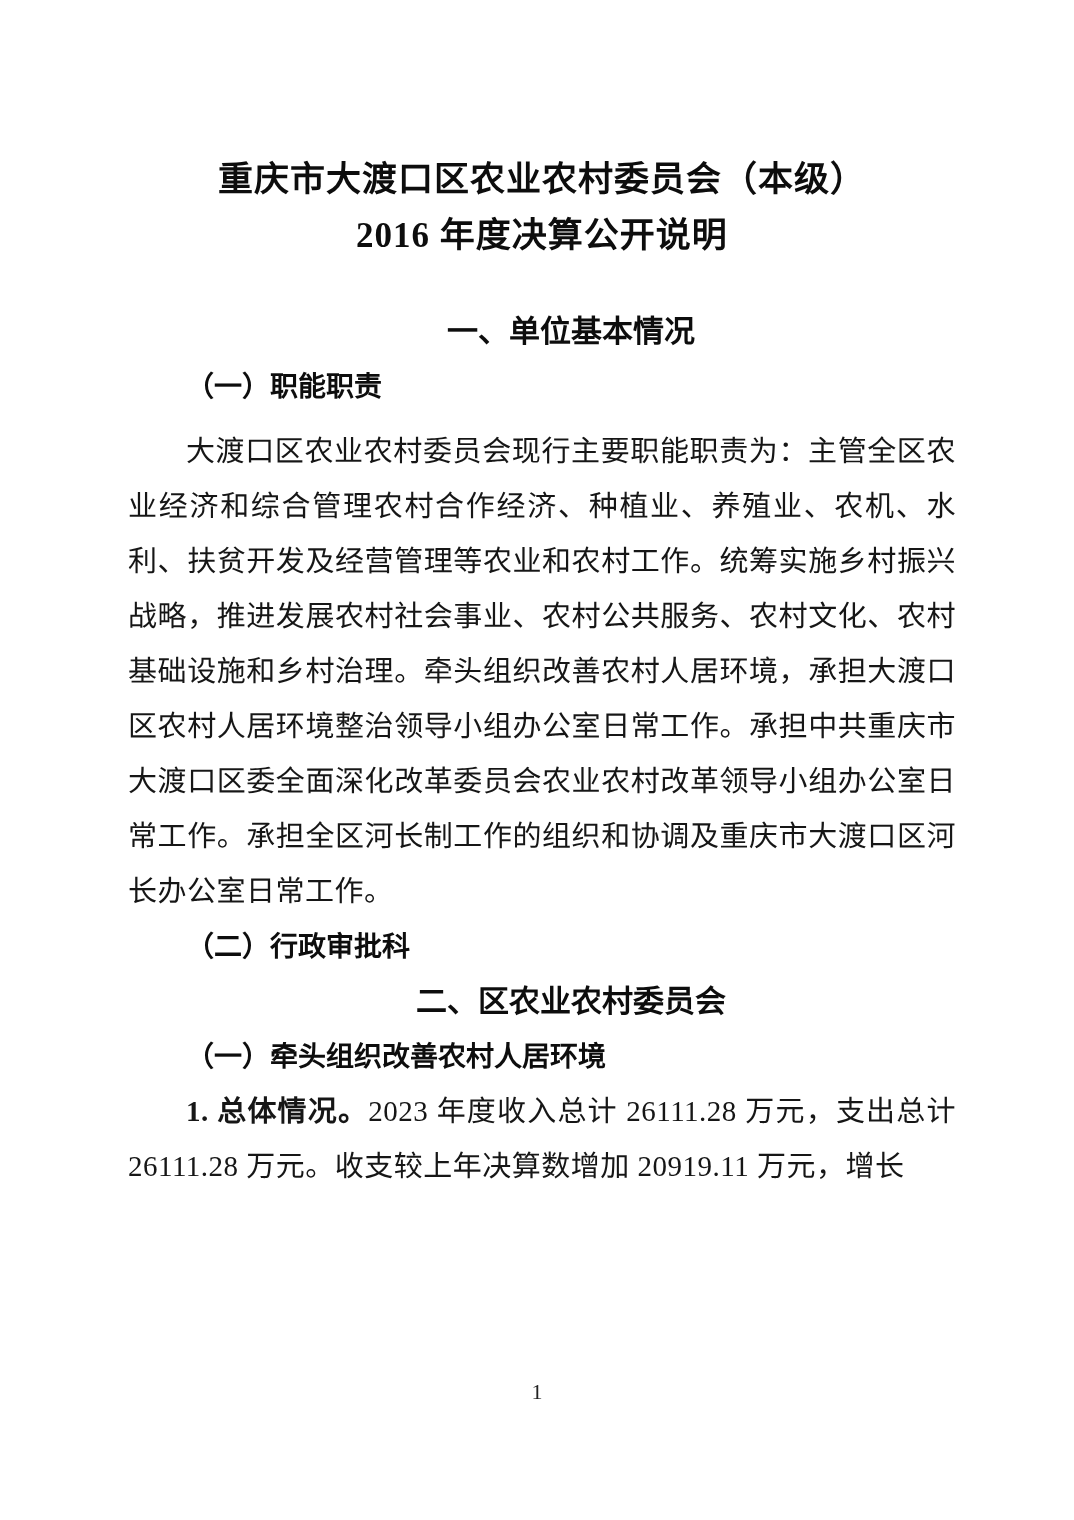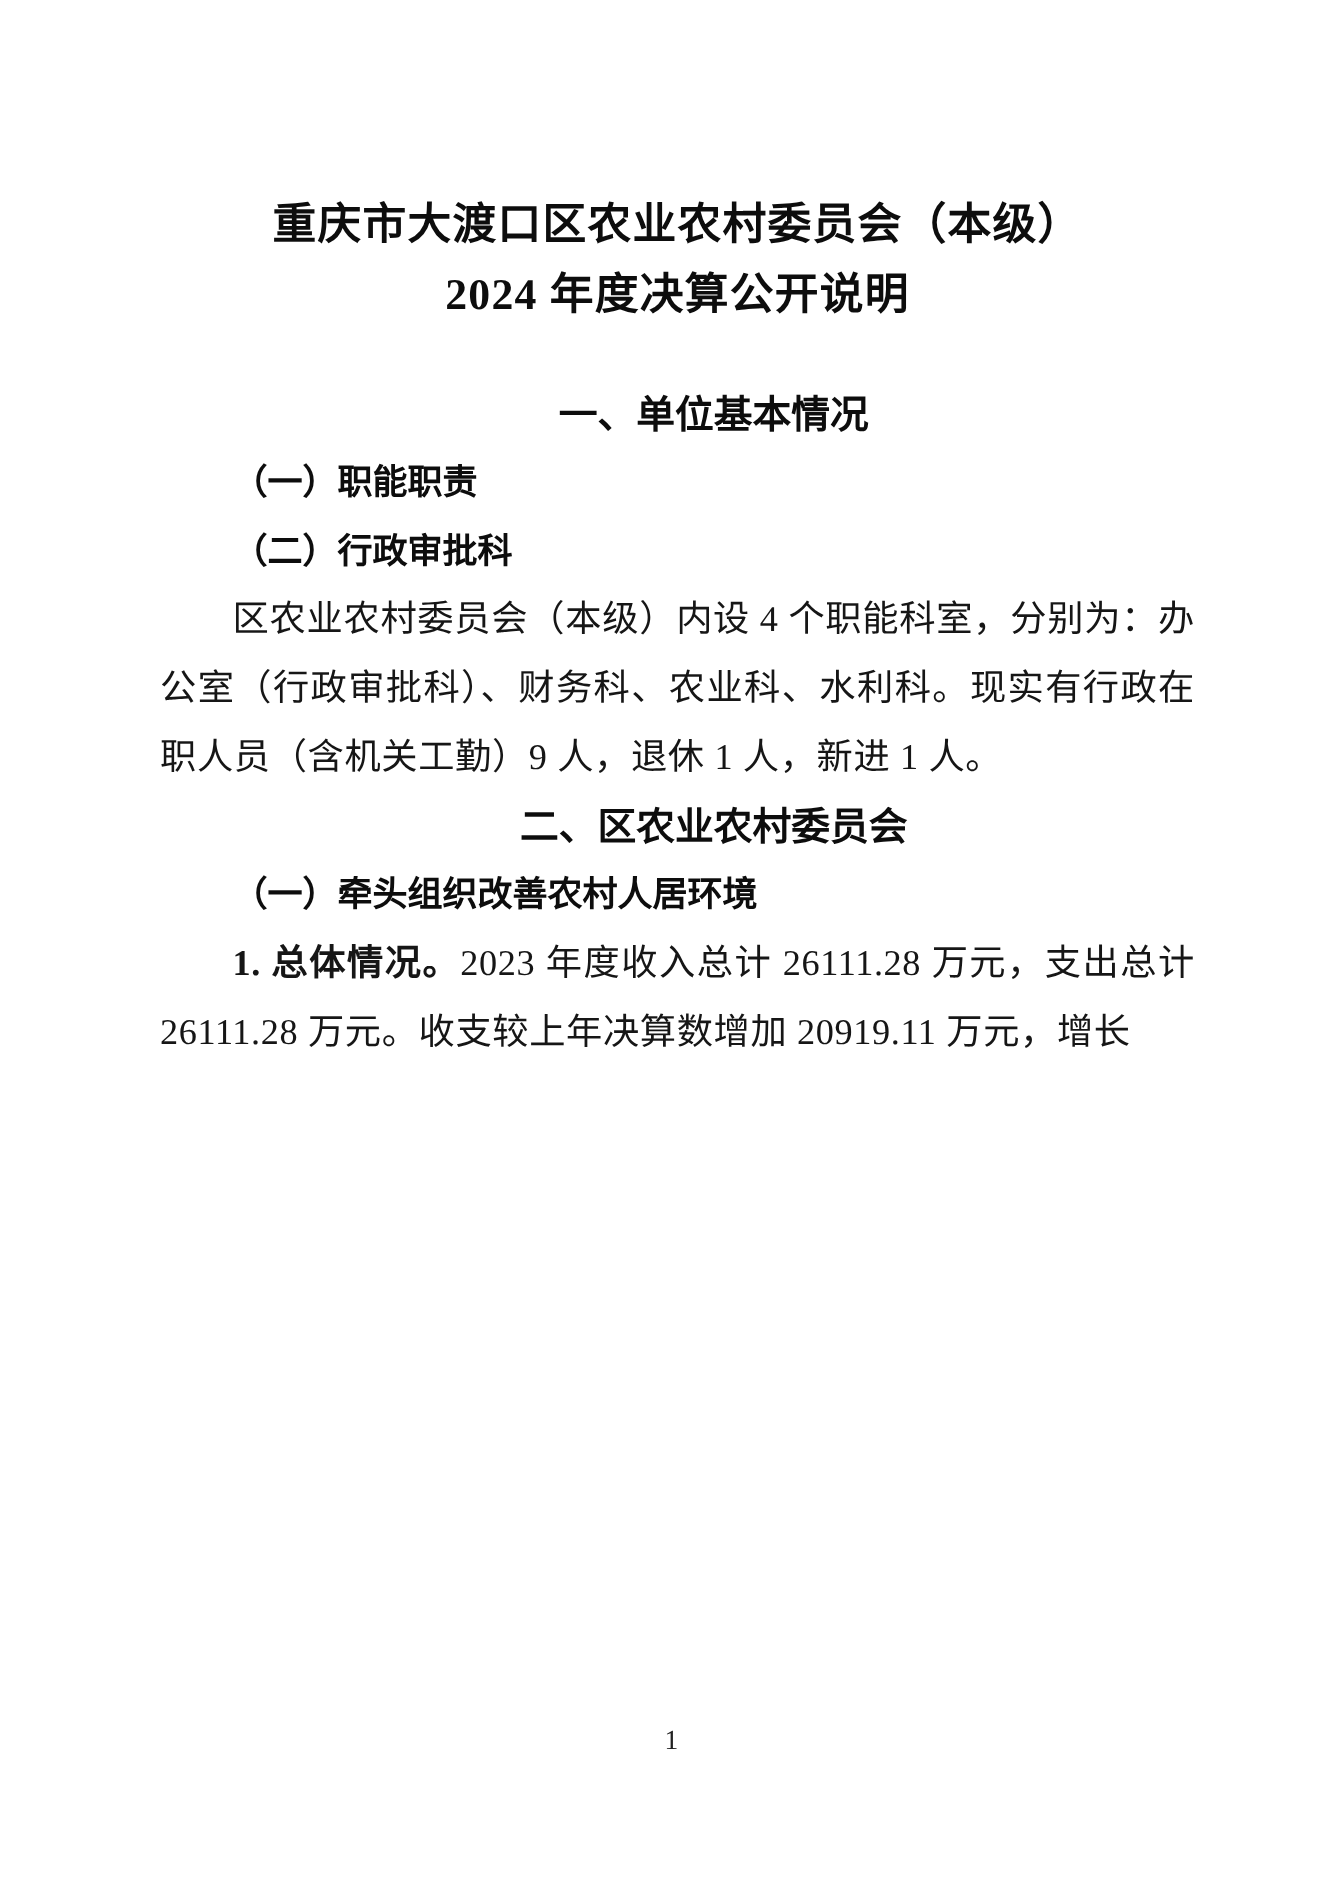--- a/index.html
+++ b/index.html
@@ -82,30 +82,30 @@
   }
 </style>
 </head>
 <body>
 
 <div class="page">
   <div class="content">
 
     <h1 class="doc-title">重庆市大渡口区农业农村委员会（本级）</h1>
 
-    <h1 class="doc-title">2024 年度决算公开说明</h1>
+    <h1 class="doc-title">2016 年度决算公开说明</h1>
 
     <h2 class="heading-hei first">一、单位基本情况</h2>
 
     <h3 class="heading-kai">（一）职能职责</h3>
 
+    <p class="body-para gap-top">大渡口区农业农村委员会现行主要职能职责为：主管全区农业经济和综合管理农村合作经济、种植业、养殖业、农机、水利、扶贫开发及经营管理等农业和农村工作。统筹实施乡村振兴战略，推进发展农村社会事业、农村公共服务、农村文化、农村基础设施和乡村治理。牵头组织改善农村人居环境，承担大渡口区农村人居环境整治领导小组办公室日常工作。承担中共重庆市大渡口区委全面深化改革委员会农业农村改革领导小组办公室日常工作。承担全区河长制工作的组织和协调及重庆市大渡口区河长办公室日常工作。</p>
 
     <h3 class="heading-kai">（二）行政审批科</h3>
 
-    <p class="body-para">区农业农村委员会（本级）内设 4 个职能科室，分别为：办公室（行政审批科）、财务科、农业科、水利科。现实有行政在职人员（含机关工勤）9 人，退休 1 人，新进 1 人。</p>
 
     <h2 class="heading-hei">二、区农业农村委员会</h2>
 
     <h3 class="heading-kai">（一）牵头组织改善农村人居环境</h3>
 
     <p class="body-para"><span class="lead-bold">1. 总体情况。</span><span>2023 年度收入总计 26111.28 万元，支出总计 26111.28 万元。收支较上年决算数增加 20919.11 万元，增长</span></p>
 
   </div>
 
   <div class="page-number">1</div>

